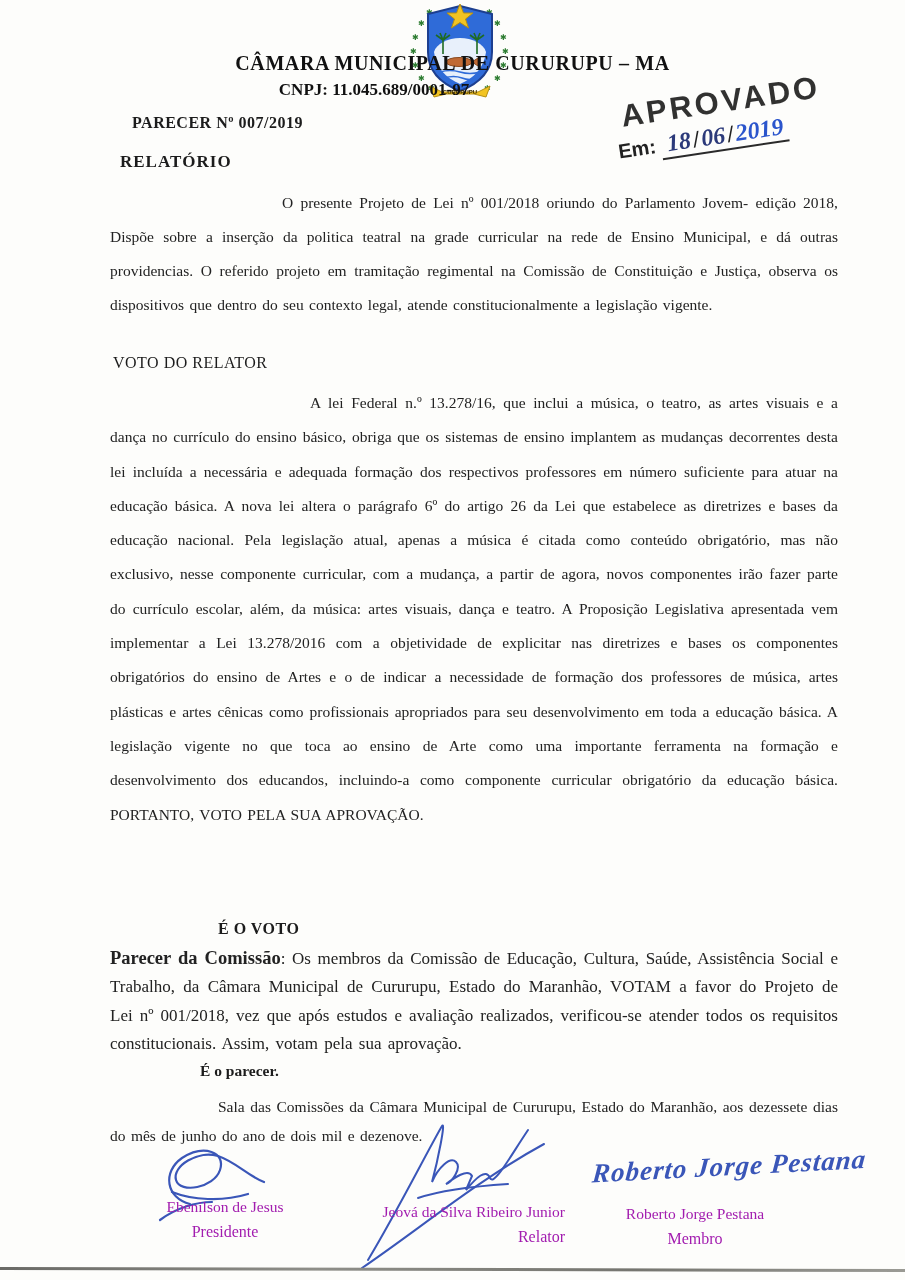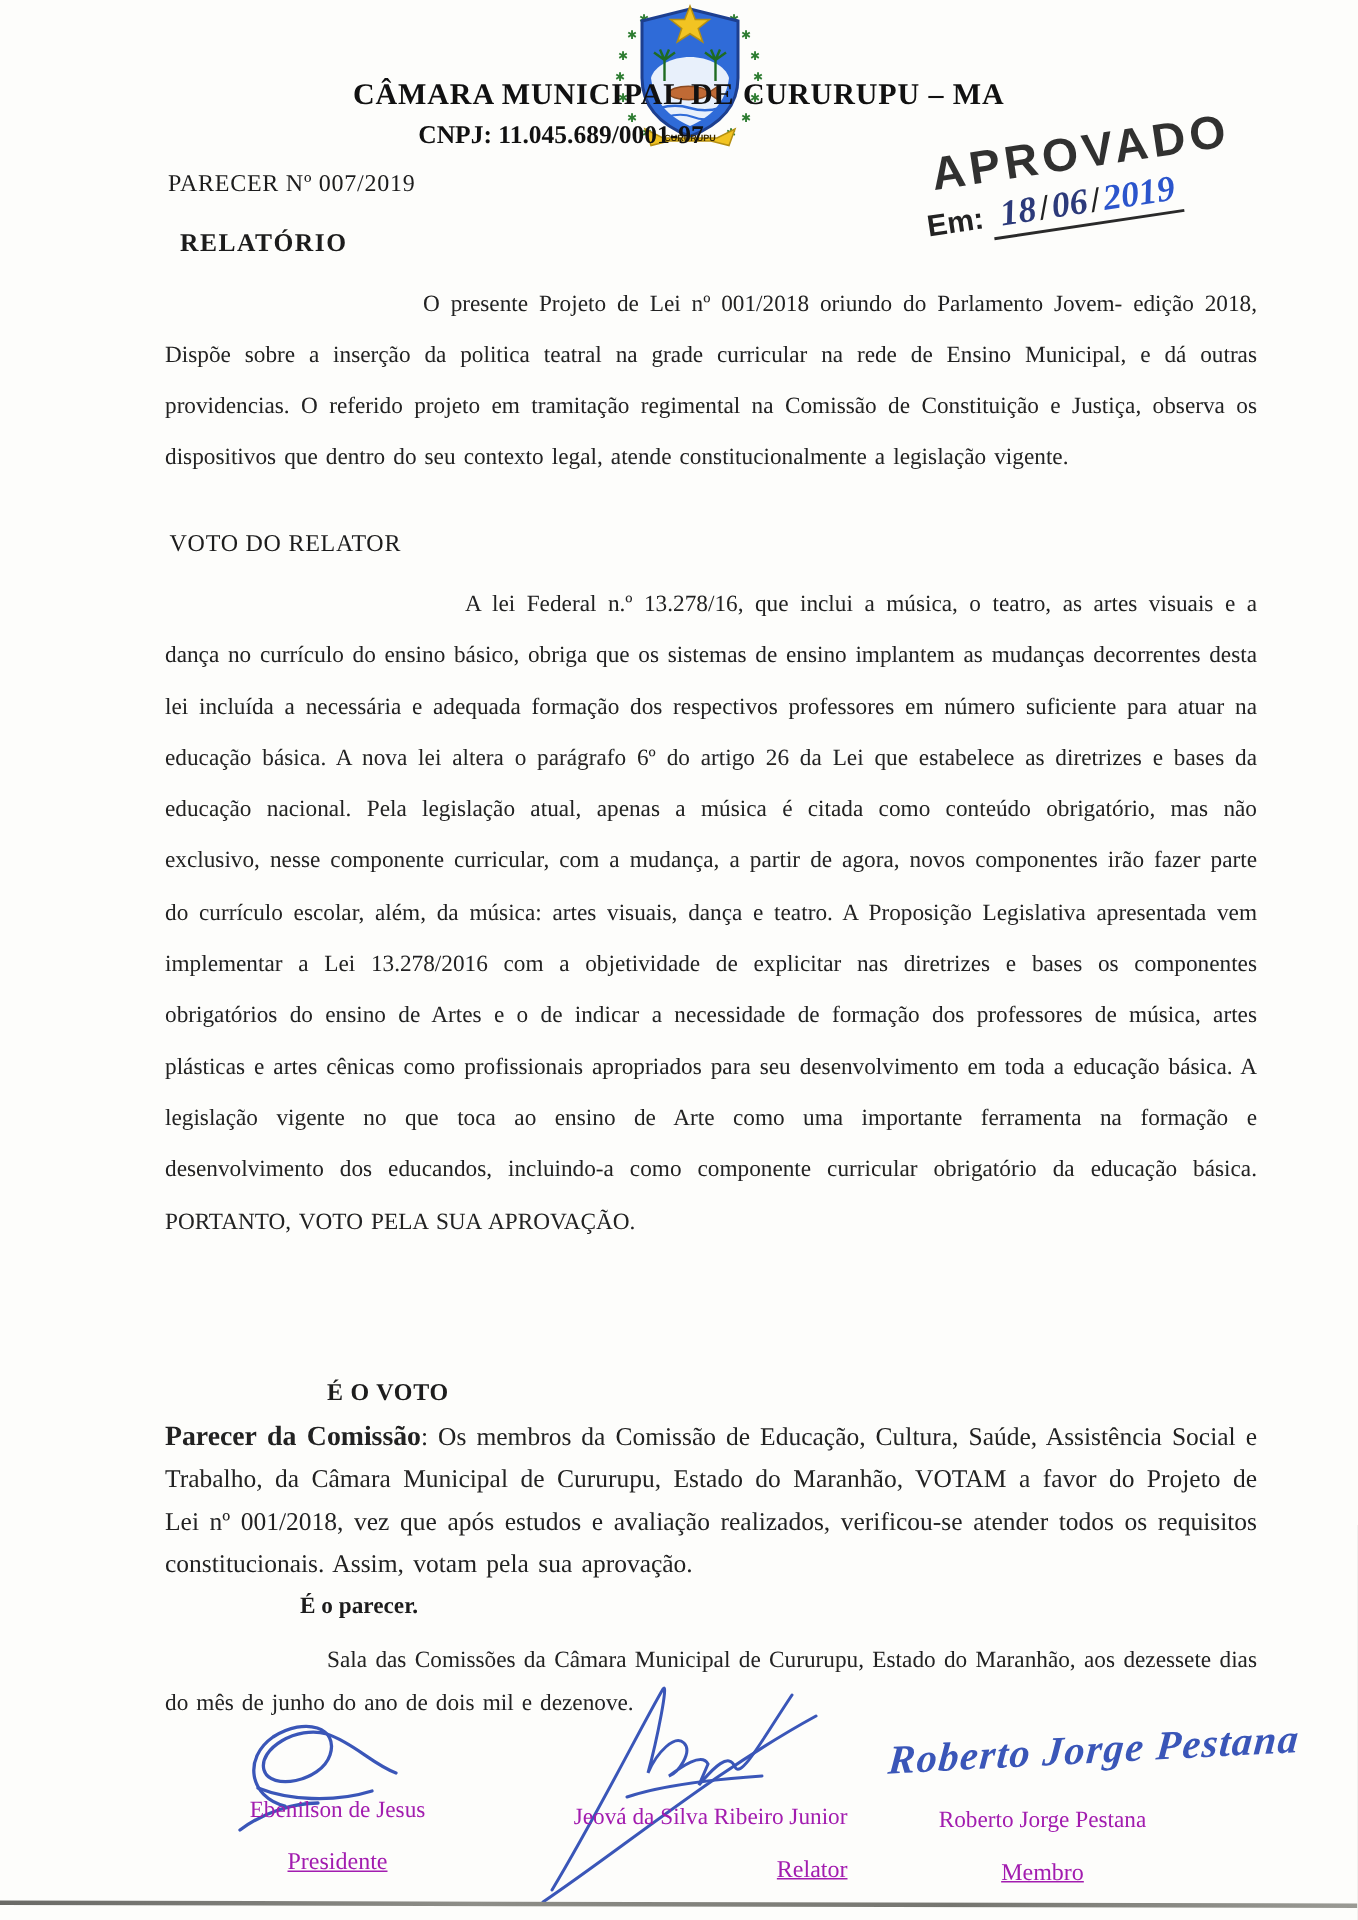--- a/index.html
+++ b/index.html
@@ -22,35 +22,35 @@
     letter-spacing:3px; color:#1b1b1b; opacity:.9;
     text-shadow:0 0 1px rgba(253,253,251,.55), 1px 1px 0 rgba(253,253,251,.35); }
   .stamp-date-row { margin-top:2px; margin-left:-8px; white-space:nowrap;
     font-family:"Liberation Sans", sans-serif; font-size:20px; font-weight:bold; color:#222; }
   .date-line { display:inline-block; border-bottom:2.5px solid #2a2a2a; padding:0 4px 0 6px;
     font-family:"Liberation Serif", serif; font-style:italic; font-size:24px; font-weight:bold; }
   .hw-dark { color:#2c3a7a; }
   .hw-blue { color:#2b55cc; }
   .hw-sep { color:#222; font-style:normal; padding:0 2px; }
   
-  .parecer-num { position:absolute; left:112px; top:114px; font-size:16px; font-weight:normal; letter-spacing:.5px; }
+  .parecer-num { position:absolute; left:132px; top:114px; font-size:16px; font-weight:bold; letter-spacing:.5px; }
   .relatorio { position:absolute; left:120px; top:152px; font-size:17px; font-weight:bold; letter-spacing:1px; }
   .p-block { position:absolute; left:110px; width:728px; text-align:justify;
     font-size:15.5px; color:#222; word-spacing:1.5px; }
   .p1 { top:186px; line-height:34px; text-indent:172px; }
   .voto-h { position:absolute; left:113px; top:354px; font-size:16px; font-weight:normal; letter-spacing:.5px; }
   .pvoto { top:386px; line-height:34.3px; text-indent:200px; }
   .eovoto { position:absolute; left:218px; top:920px; font-size:16px; font-weight:bold; letter-spacing:.5px; }
   .pcom { top:944px; line-height:28.4px; font-size:17px; word-spacing:2px; }
   .pcom b { font-size:18.5px; }
   .eoparecer { position:absolute; left:200px; top:1062px; font-size:15.5px; font-weight:bold; }
   .psala { top:1092px; line-height:29px; text-indent:108px; font-size:15.5px; }
   
   .sig-col { position:absolute; text-align:center; font-size:15.5px; color:#a21caf; }
-  .sig-col .role { margin-top:17px; font-size:16px;text-decoration:underline; }
+  .sig-col .role { margin-top:7px; font-size:16px; }
   .sig1-txt { left:110px; top:1198px; width:230px; }
   .sig2-txt { left:345px; top:1203px; width:220px;text-align:right; }
   .sig3-txt { left:590px; top:1205px; width:210px; }
   .scribble { position:absolute; pointer-events:none; }
   .s1 { left:152px; top:1142px; }
   .s2 { left:358px; top:1120px; }
   .autograph3 { position:absolute; left:592px; top:1150px; width:320px;
     font-style:italic; font-weight:bold; font-size:27px; color:#3a56b8;
     transform:rotate(-3deg) skewX(-8deg); letter-spacing:1px; white-space:nowrap; }
   .scan-line { position:absolute; left:0; top:1268px; width:905px; height:2.5px;

